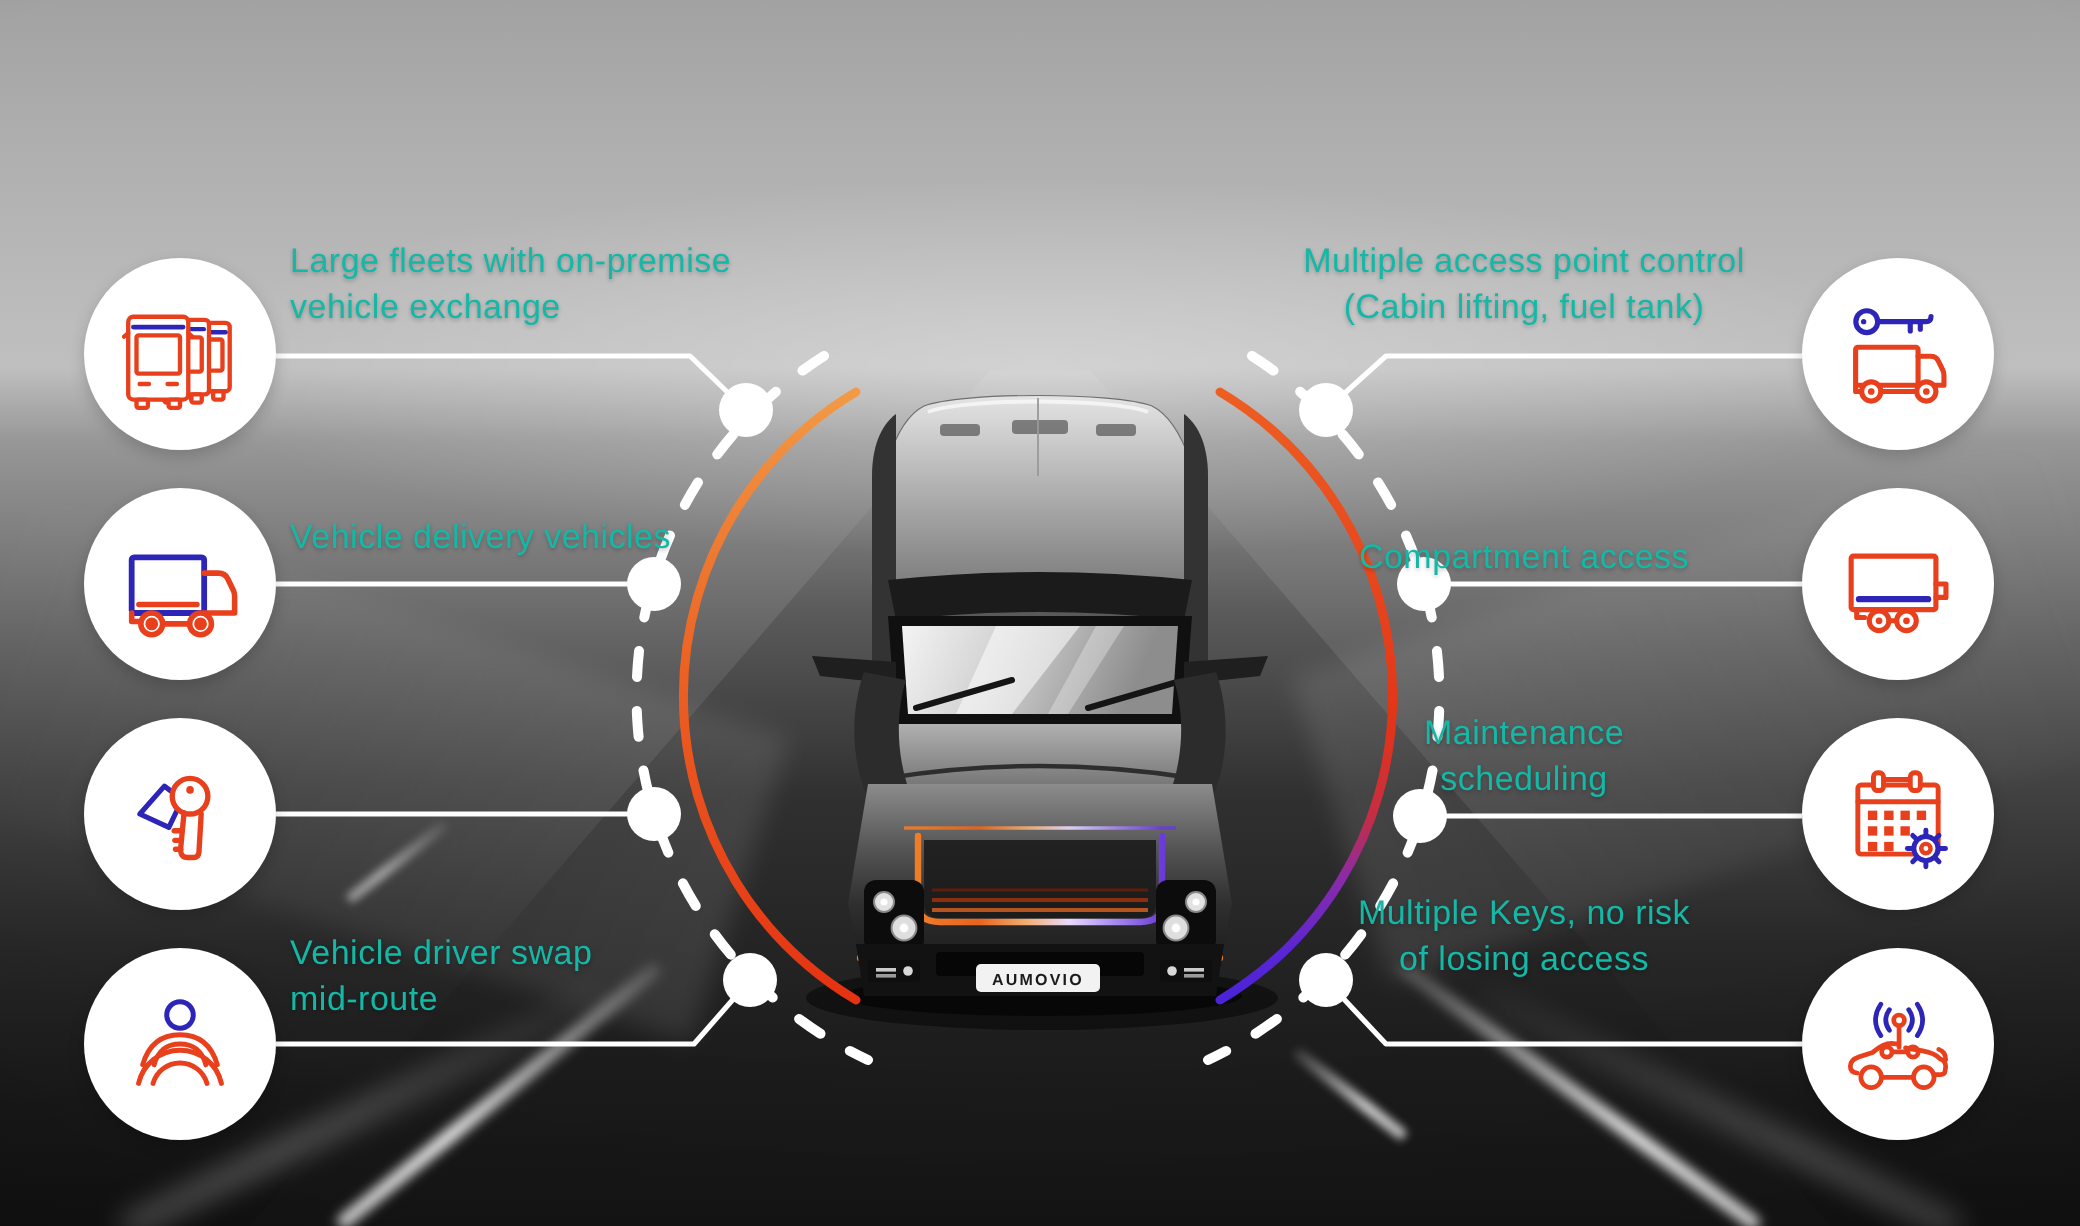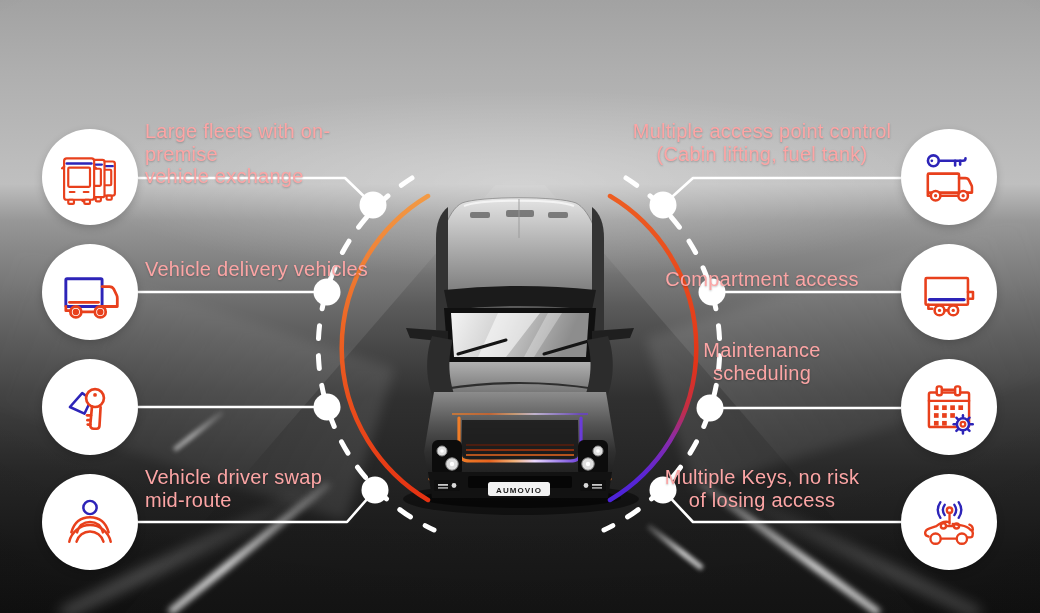--- a/index.html
+++ b/index.html
@@ -26,21 +26,21 @@
   .dash-right-mid{left:672px;top:512px;width:6px;height:70px;filter:blur(2px);opacity:.8;transform:rotate(-52deg);}
   .wedge{position:absolute;width:420px;height:160px;opacity:.10;filter:blur(6px);}
   .wedge-left{left:-40px;top:300px;background:linear-gradient(90deg,rgba(255,255,255,0),#fff);transform:rotate(18deg);}
   .wedge-right{right:-40px;top:270px;background:linear-gradient(270deg,rgba(255,255,255,0),#fff);transform:rotate(-18deg);}
   
   .overlay,.truck{position:absolute;}
   .overlay{left:0;top:0;}
   
   .icon-circle{position:absolute;width:96px;height:96px;border-radius:50%;background:#fff;
     display:flex;align-items:center;justify-content:center;box-shadow:0 3px 8px rgba(0,0,0,.18);}
-  .callout-text{position:absolute;color:#fca5a5;font-size:20px;line-height:22.5px;
+  .callout-text{position:absolute;color:#14b8a6;font-size:17px;line-height:22.5px;
     letter-spacing:.25px;white-space:pre-line;text-shadow:0 1px 2px rgba(0,0,0,.25);}
   .t-left{left:145px;width:250px;text-align:left;}
   .t-right{right:143px;width:270px;text-align:center;}
 </style>
 </head>
 <body>
 
 <div class="stage">
 
   <div class="bg-base"></div>
@@ -349,21 +349,21 @@
           <path d="M44.3 41.5 h3"></path>
         <path d="M32.6 35.6 l2.1 2.1"></path>
           <path d="M42.3 45.3 l2.1 2.1"></path>
         <path d="M44.4 35.6 l-2.1 2.1"></path>
           <path d="M34.7 45.3 l-2.1 2.1"></path>
         <circle cx="38.5" cy="41.5" r="5.4" fill="#fff"></circle>
       </g>
       <circle cx="38.5" cy="41.5" r="2.1" stroke="#E8401C" stroke-width="2"></circle>
     </svg>
   </div>
-  <div class="callout-text t-right" style="top:339px">Maintenance
+  <div class="callout-text t-right" style="top:356px">Maintenance
 scheduling</div>
 
   <div class="icon-circle" style="left:901px;top:474px">
     <svg width="58" height="58" viewBox="0 0 54 52" fill="none" stroke-linejoin="round" stroke-linecap="round">
       <g stroke="#2D24B8" stroke-width="2.2">
         <path d="M23 10 q-3.4 4.8 0 9.6"></path>
           <path d="M19 7.5 q-4.9 7.3 0 14.6"></path>
         <path d="M32 10 q3.4 4.8 0 9.6"></path>
           <path d="M36 7.5 q4.9 7.3 0 14.6"></path>
       </g>
@@ -375,16 +375,16 @@
         <path d="M46 28.5 q3.2 1.1 3.2 4.8"></path>
         <circle cx="21.8" cy="29.7" r="2.4"></circle>
           <circle cx="34" cy="29.7" r="2.4"></circle>
         <path d="M24.3 29.7 h7.3"></path>
         <circle cx="14.5" cy="41.5" r="4.8" fill="#fff"></circle>
           <circle cx="39" cy="41.5" r="4.8" fill="#fff"></circle>
         <path d="M19.6 41.5 h14.3"></path>
       </g>
     </svg>
   </div>
-  <div class="callout-text t-right" style="top:466px">Multiple Keys, no risk
+  <div class="callout-text t-right" style="top:446px">Multiple Keys, no risk
 of losing access</div>
 
 </div>
 
 </body></html>

